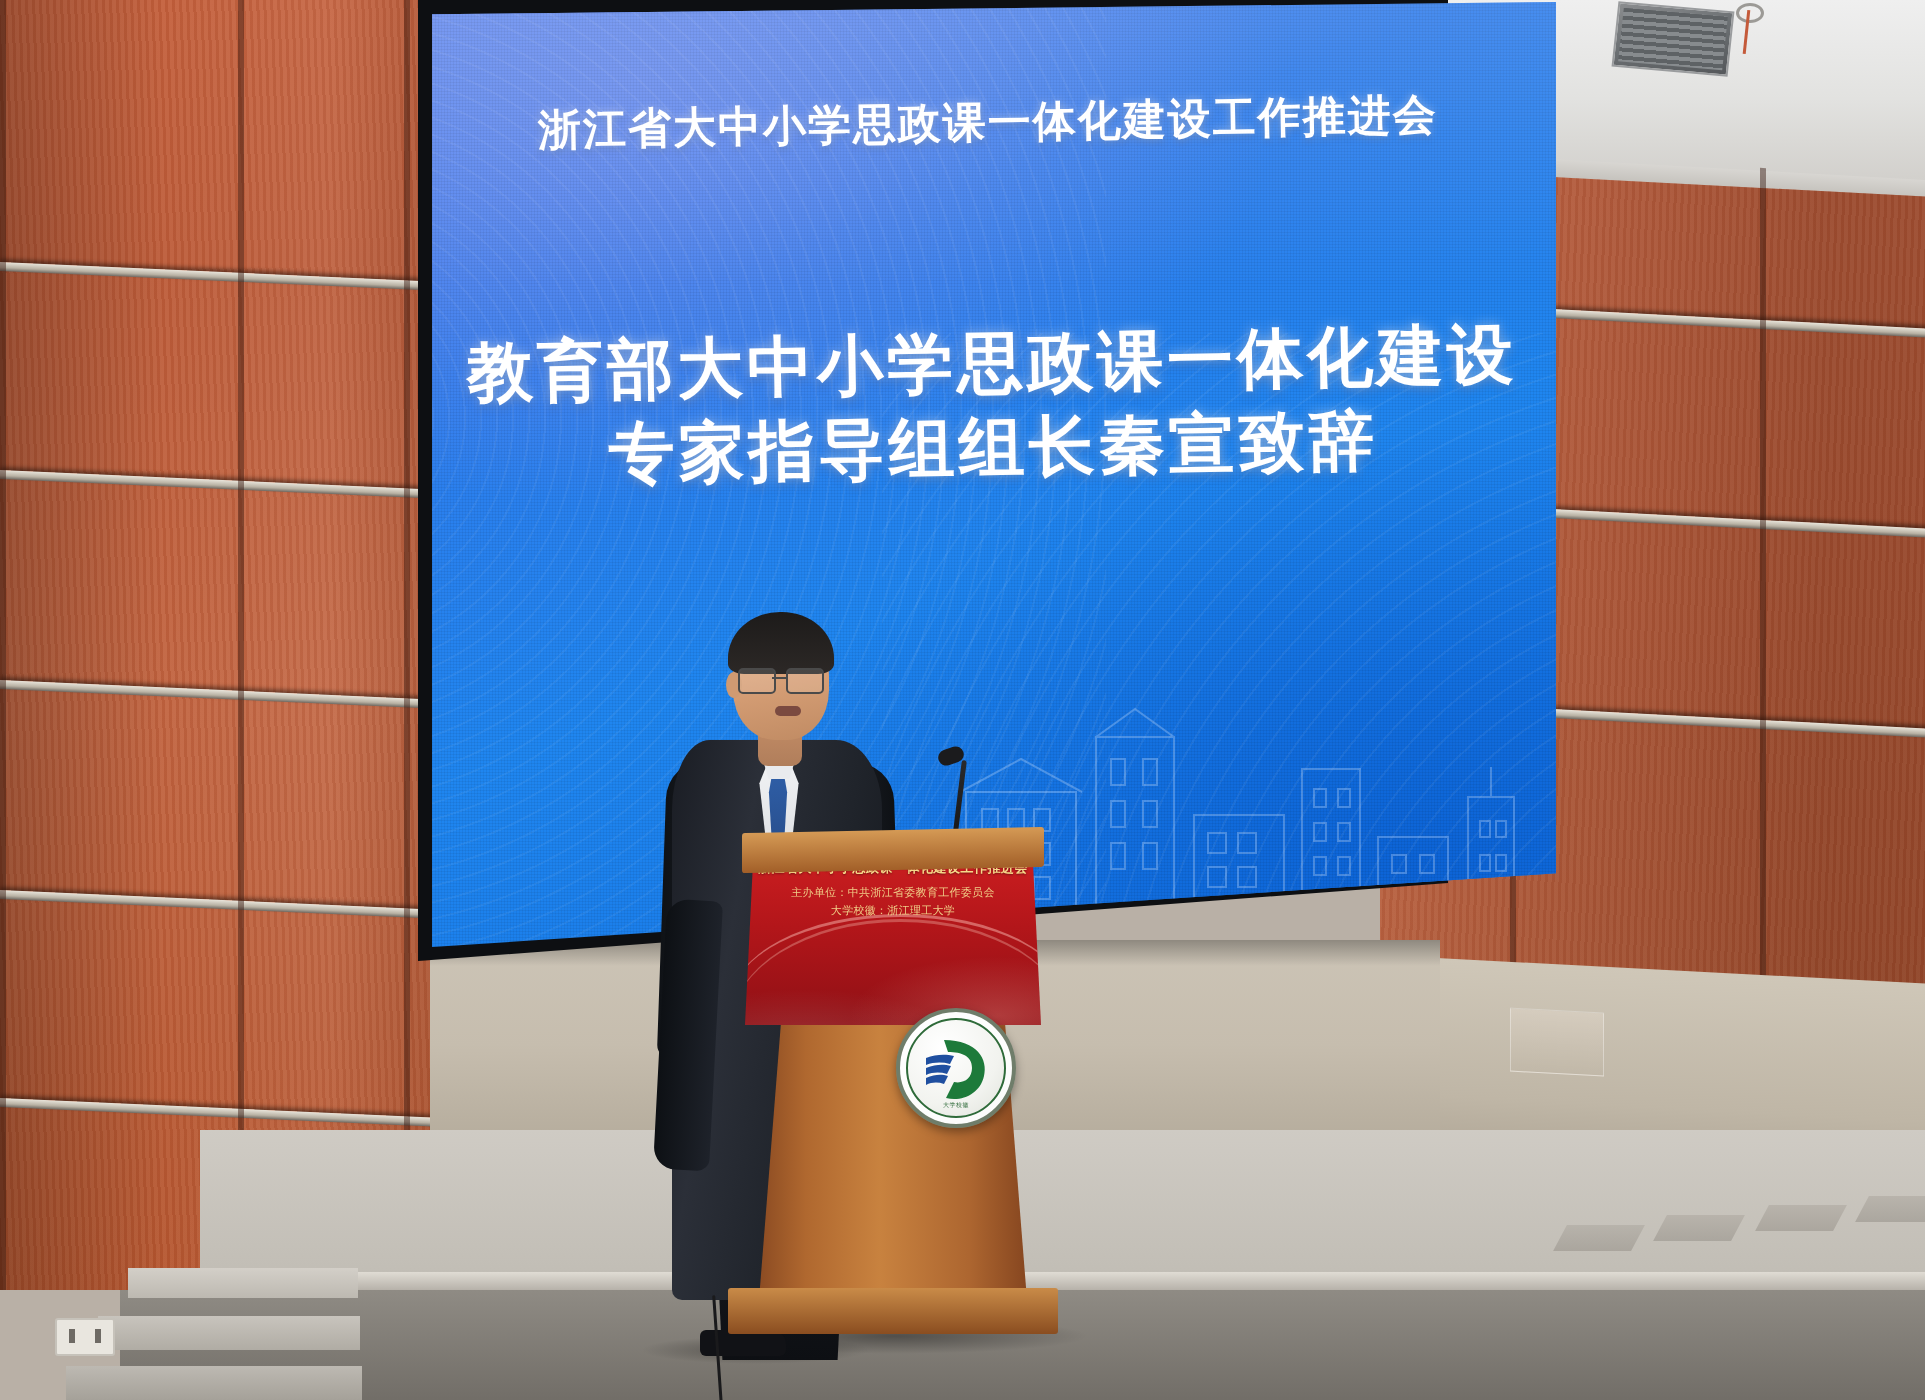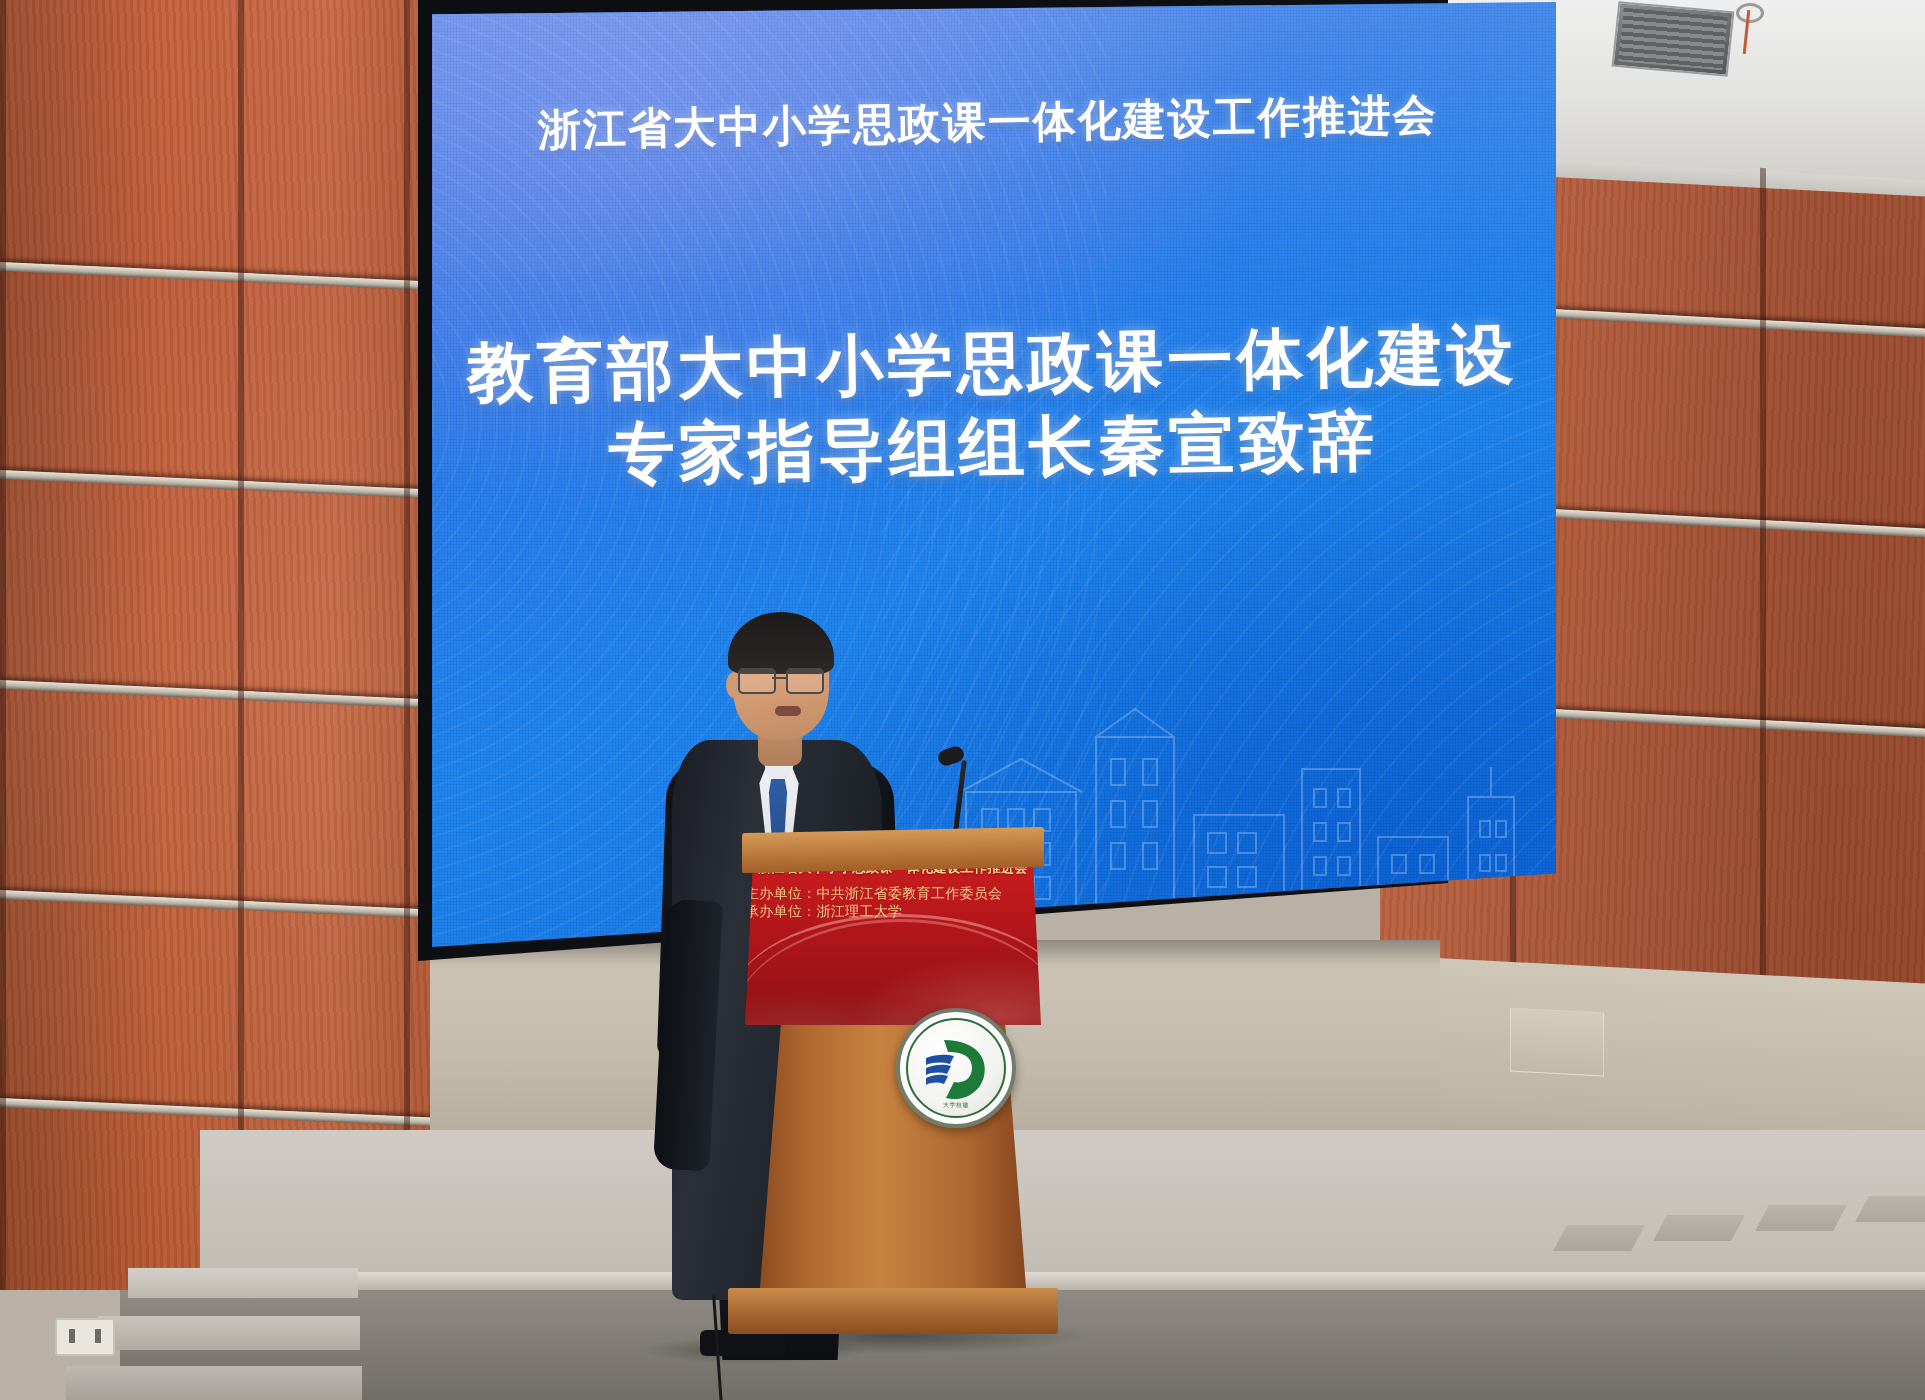--- a/index.html
+++ b/index.html
@@ -253,22 +253,22 @@
     border-radius:50% 50% 0 0 / 70% 70% 0 0;
   }
   .banner-ribbon.b2{bottom:-28%;height:85%;border-top-color:rgba(255,215,200,.3)}
   .banner-title{
     position:absolute;left:0;right:0;top:14px;text-align:center;
     color:#f6d98a;font-size:13px;font-weight:700;letter-spacing:.5px;
     text-shadow:0 1px 2px rgba(0,0,0,.4);
     font-family:"DejaVu Sans","Liberation Sans",sans-serif;
   }
   .banner-sub{
-    position:absolute;left:0;right:0;text-align:left;
-    color:#f0cf88;font-size:14px;letter-spacing:.3px;
+    position:absolute;left:0;right:0;text-align:center;
+    color:#f0cf88;font-size:11px;letter-spacing:.3px;
     font-family:"DejaVu Sans","Liberation Sans",sans-serif;
   }
   .banner-sub.s1{top:40px}
   .banner-sub.s2{top:58px}
 
   
   .emblem{
     position:absolute;left:896px;top:1008px;width:112px;height:112px;
     border-radius:50%;
     background:radial-gradient(circle at 38% 32%, #ffffff 0%, #f2f3ef 55%, #d9dcd4 100%);
@@ -531,21 +531,21 @@
   <div class="mic-head"></div>
   <div class="mic-stem"></div>
   <div class="podium-body"></div>
   <div class="podium-base"></div>
   <div class="podium-front-panel">
     <div class="banner-swirl"></div>
     <div class="banner-ribbon"></div>
     <div class="banner-ribbon b2"></div>
     <div class="banner-title">浙江省大中小学思政课一体化建设工作推进会</div>
     <div class="banner-sub s1">主办单位：中共浙江省委教育工作委员会</div>
-    <div class="banner-sub s2">承办单位：浙江理工大学</div>
+    <div class="banner-sub s2">大学校徽：浙江理工大学</div>
   </div>
   <div class="podium-top"></div>
 
   <div class="emblem">
     <div class="emblem-ring"></div>
     <svg viewBox="0 0 100 100" width="100" height="100" style="position:absolute;left:6px;top:6px">
       <path d="M38 22 C72 22 82 42 78 58 C74 76 56 84 40 80 L48 64 C58 66 66 60 66 50 C66 38 56 34 42 34 Z" fill="#1d7a3a"></path>
       <path d="M20 40 C30 36 40 36 48 38 L44 46 C36 44 28 44 20 47 Z" fill="#1f4fa0"></path>
       <path d="M20 50 C30 46 38 46 45 48 L41 56 C34 54 27 54 20 57 Z" fill="#1f4fa0"></path>
       <path d="M20 60 C29 56 36 56 42 58 L38 66 C32 64 26 64 20 67 Z" fill="#1f4fa0"></path>

